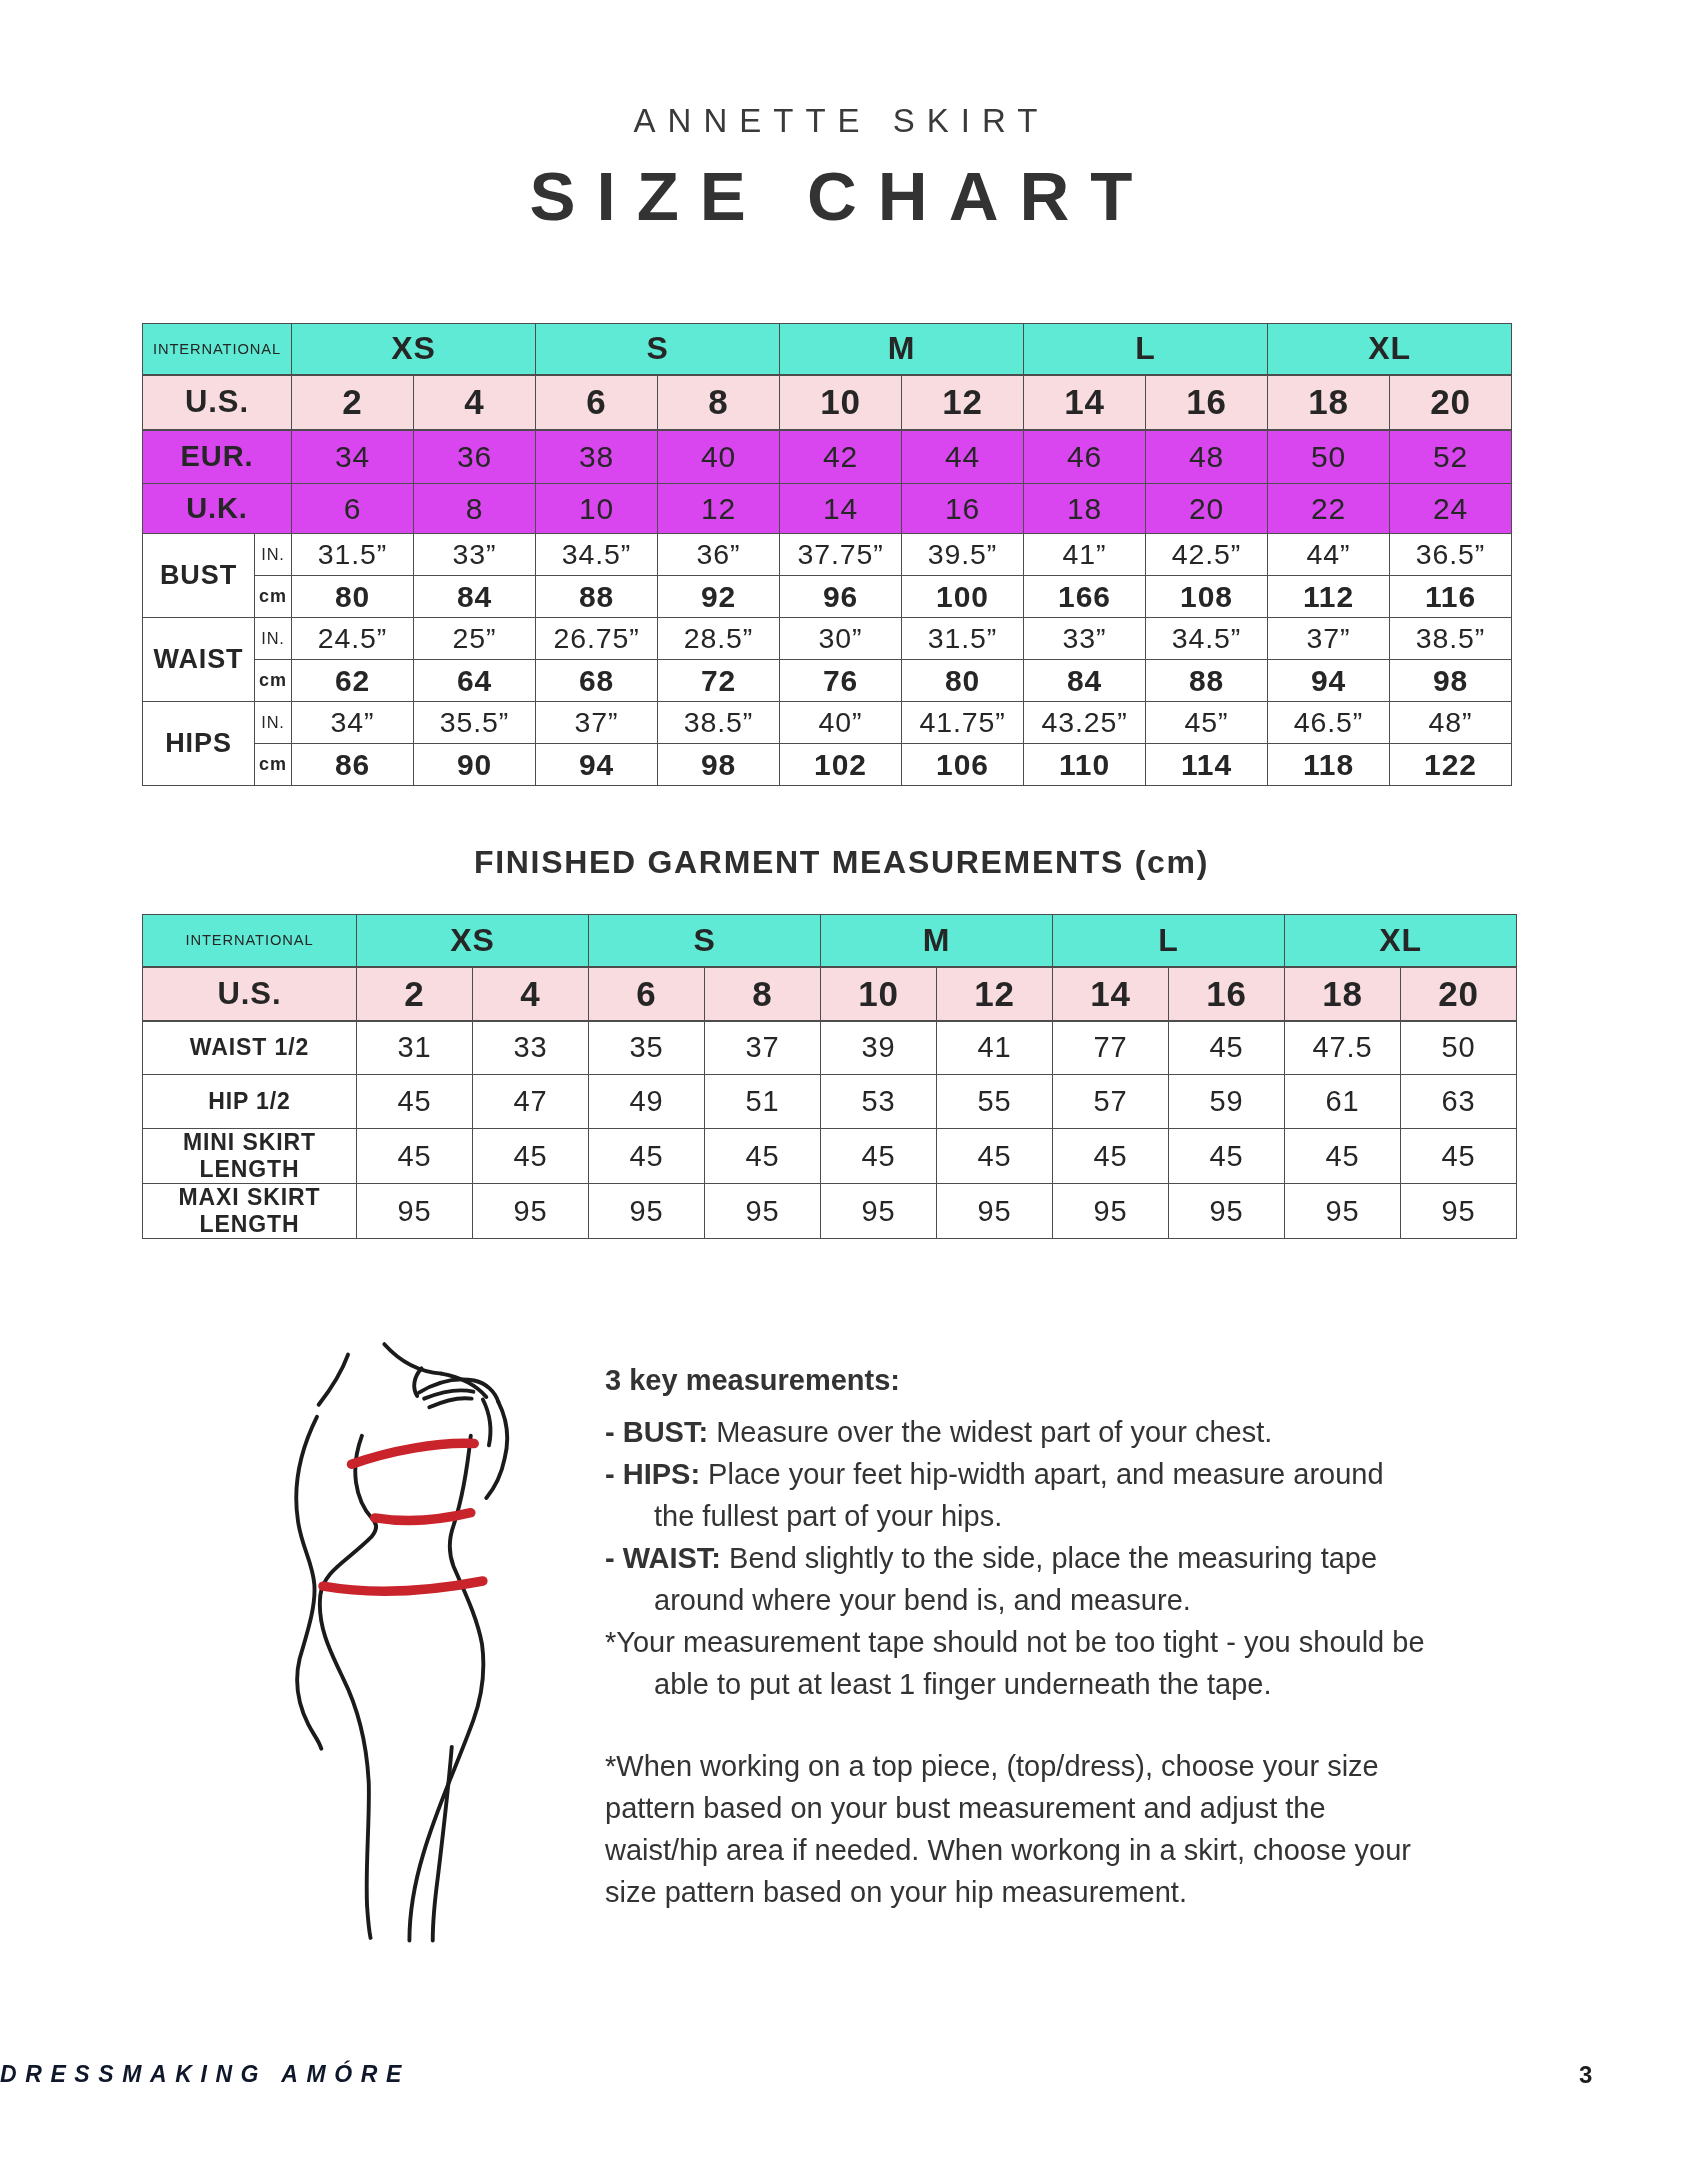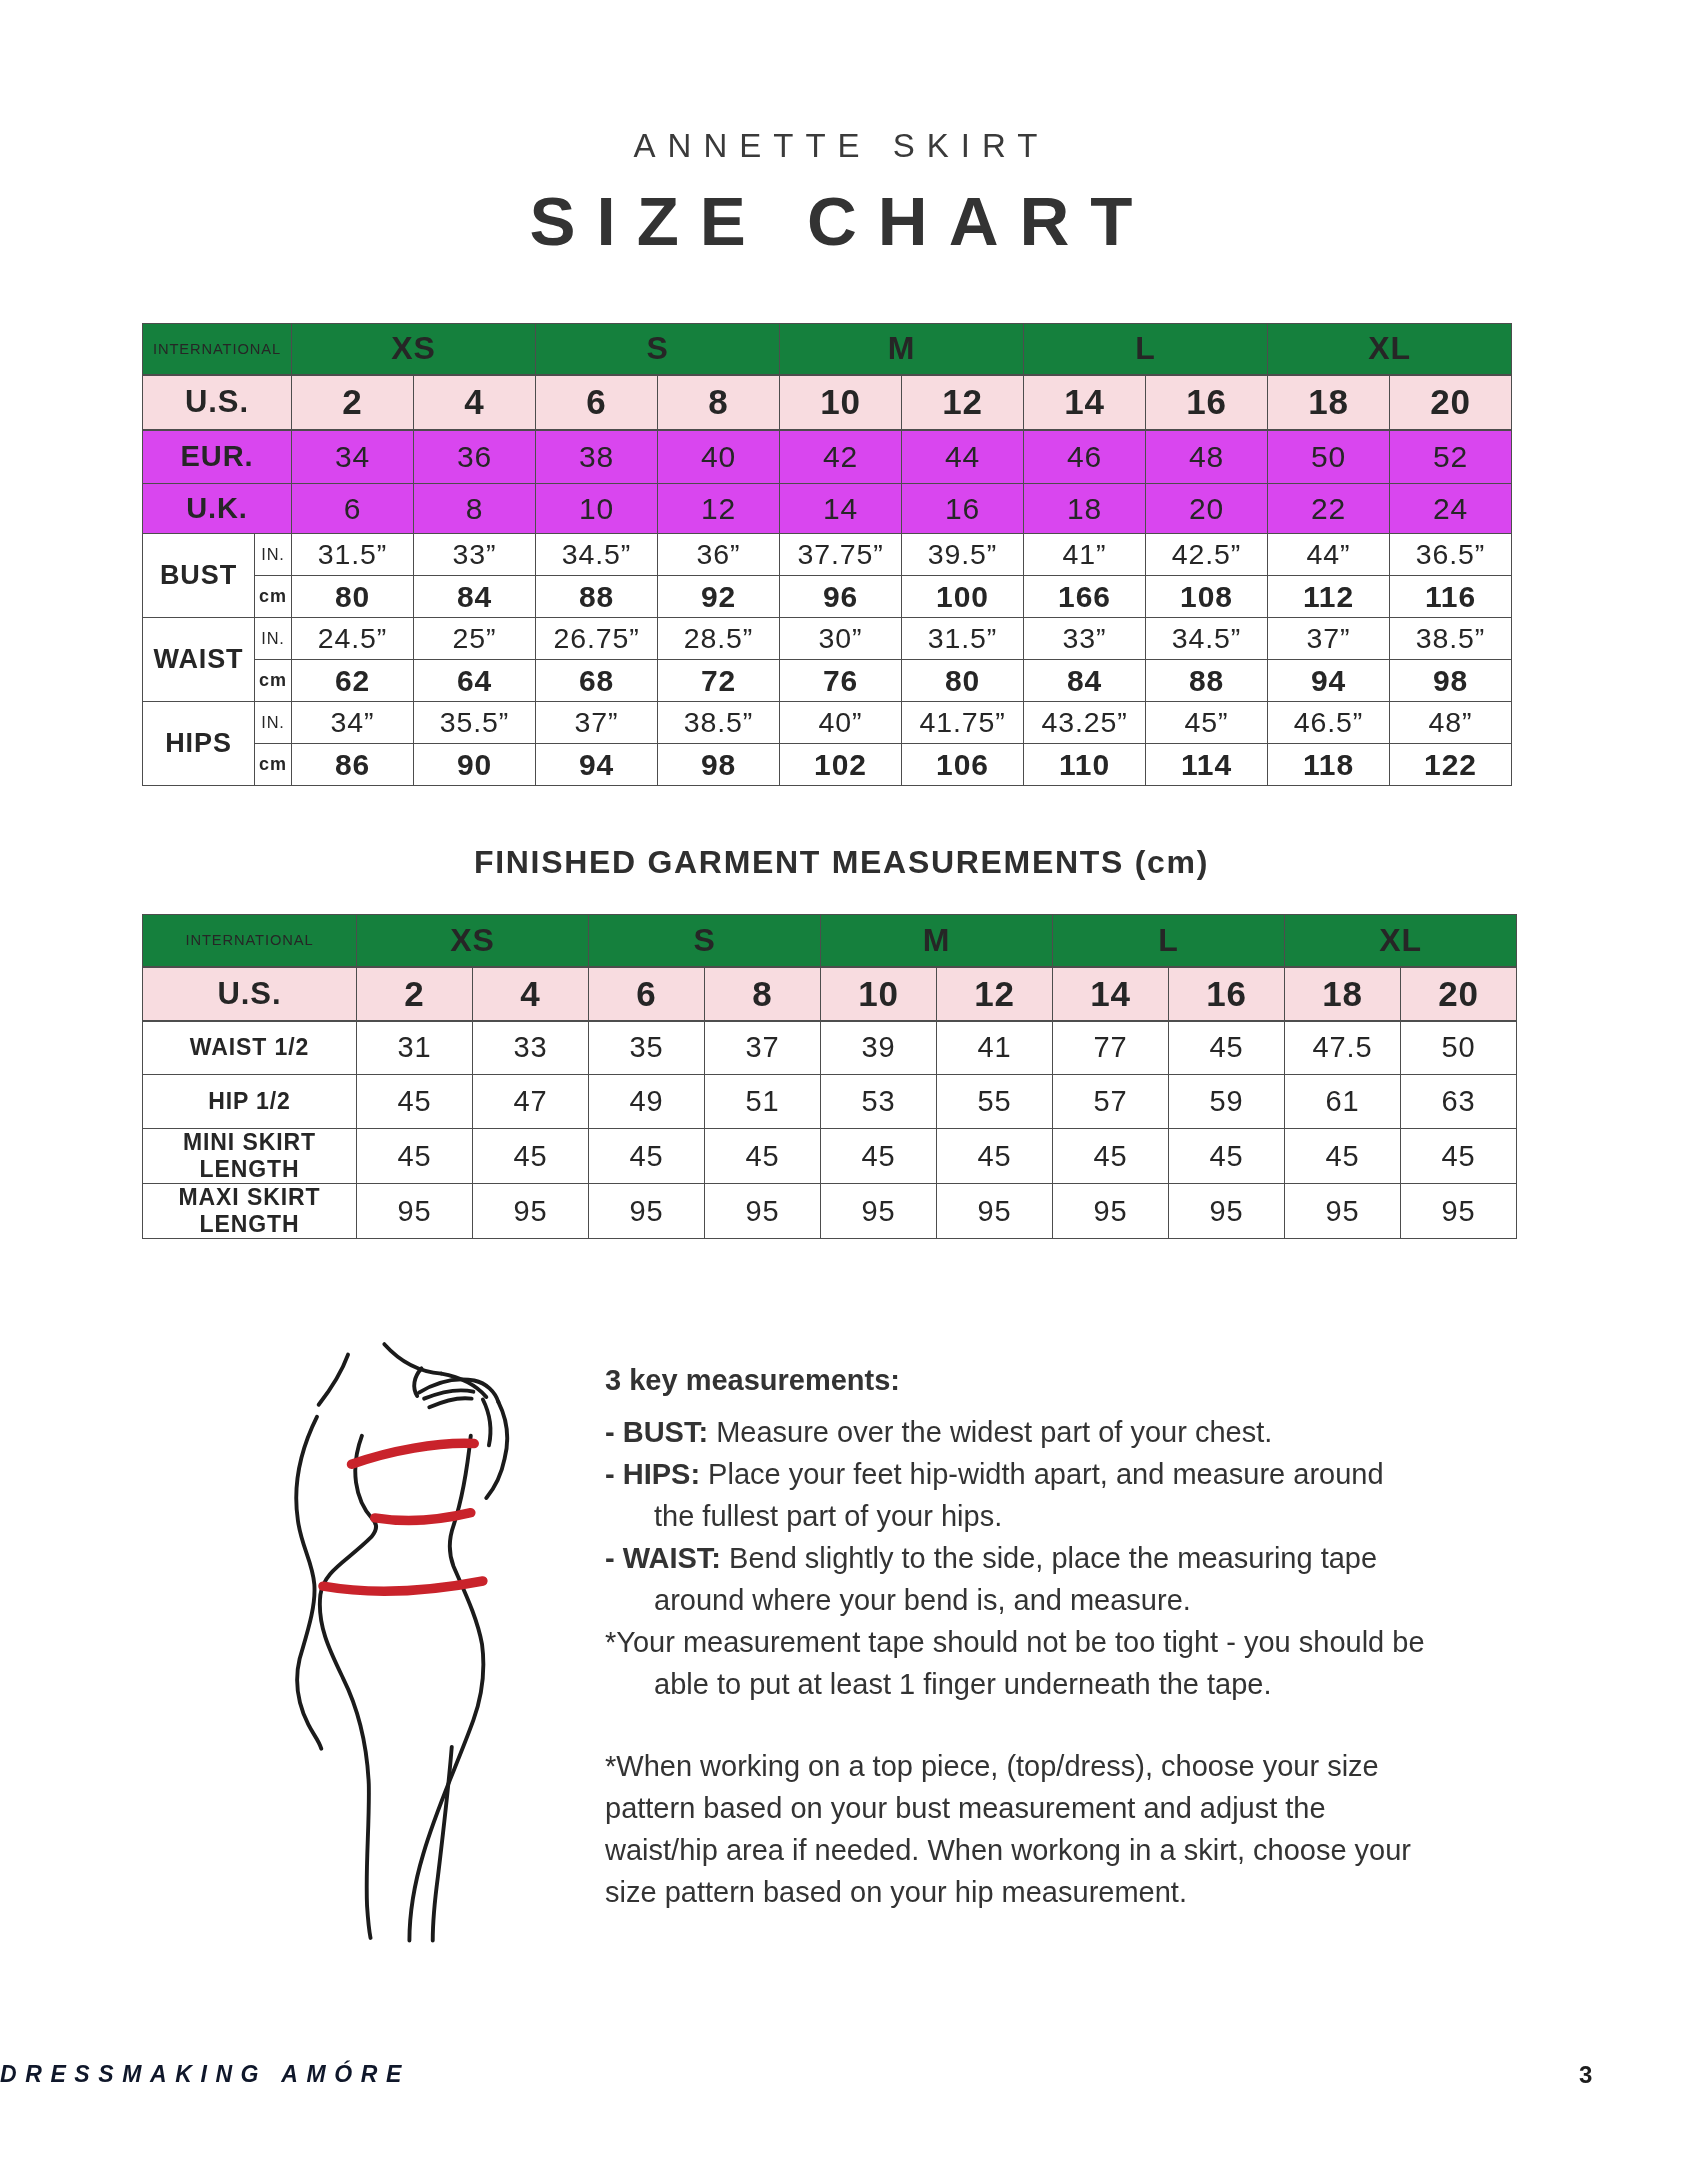--- a/index.html
+++ b/index.html
@@ -2,34 +2,34 @@
 <html style="font-size:14px"><head>
 <meta charset="utf-8">
 <style>
   html,body { margin:0; padding:0; background:#ffffff; }
   .page {
     position:relative; width:1683px; height:2177px; background:#ffffff;
     font-family:"Liberation Sans","DejaVu Sans",sans-serif; color:#2d2d2d; overflow:hidden;
   }
 
   
-  .header { position:absolute; top:127px; left:0; width:100%; text-align:center; }
+  .header { position:absolute; top:102px; left:0; width:100%; text-align:center; }
   .title-small { font-size:33px; letter-spacing:12px; font-weight:400; color:#3a3a3a; }
   .title-large { margin-top:17.3px; font-size:69px; font-weight:700; letter-spacing:21px; color:#333333; }
 
   
   table.chart { border-collapse:collapse; table-layout:fixed; }
   table.chart td {
     border:1.7px solid #4d4d4d; text-align:center; vertical-align:middle;
     padding:0; color:#262626; letter-spacing:0.9px; overflow:hidden;
   }
   #size-table { position:absolute; left:142px; top:323px; }
   #finished-table { position:absolute; left:142px; top:914px; }
 
-  tr.r-int td { background:#15803d; border-bottom-width:2.6px; }
+  tr.r-int td { background:#5eead4; border-bottom-width:2.6px; }
   tr.r-us  td { background:#f8dce0; border-bottom-width:2.6px;margin-left:8px; }
   tr.r-alt td { background:#d946ef; }
 
   td.c-int   { font-size:14.7px; font-weight:500; letter-spacing:0.9px; }
   td.c-group { font-size:32px; font-weight:700; }
   td.c-uslab { font-size:31px; font-weight:600; }
   td.c-usval { font-size:35px; font-weight:700; }
   td.c-rowlab{ font-size:29px; font-weight:700; }
   td.c-val   { font-size:30px; font-weight:400; }
   td.c-meas  { font-size:27px; font-weight:700; background:#ffffff; }

